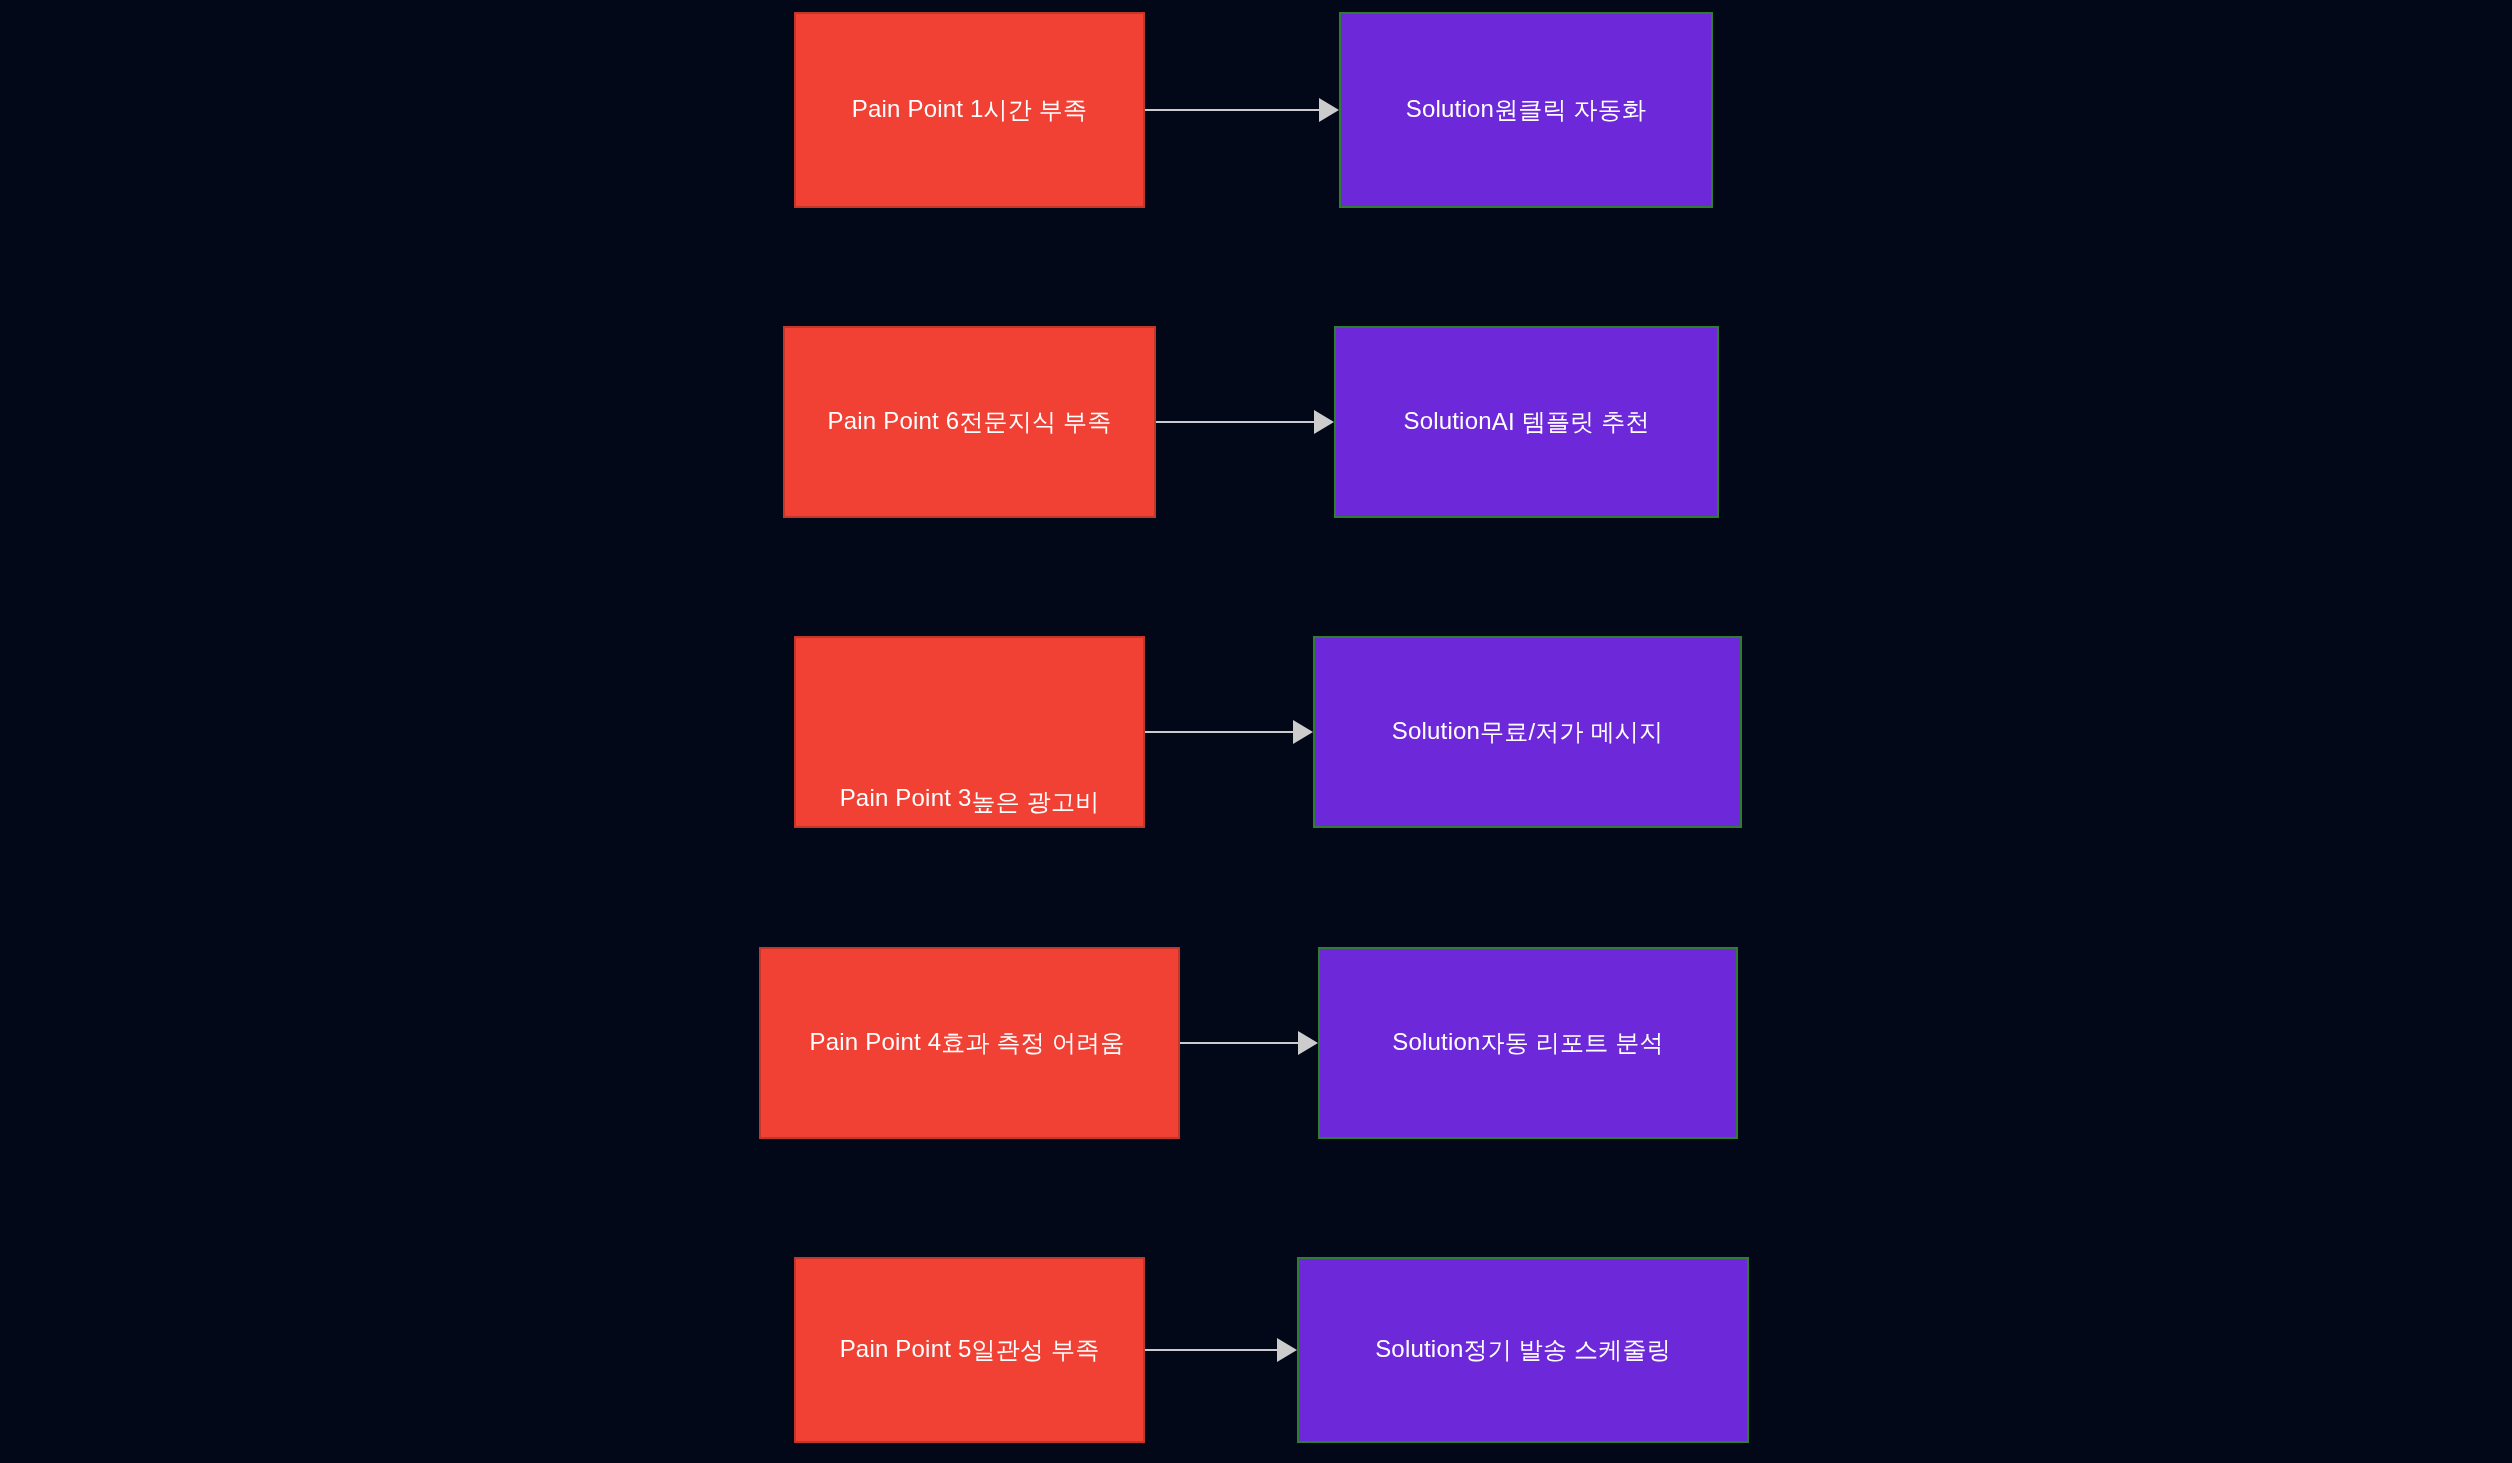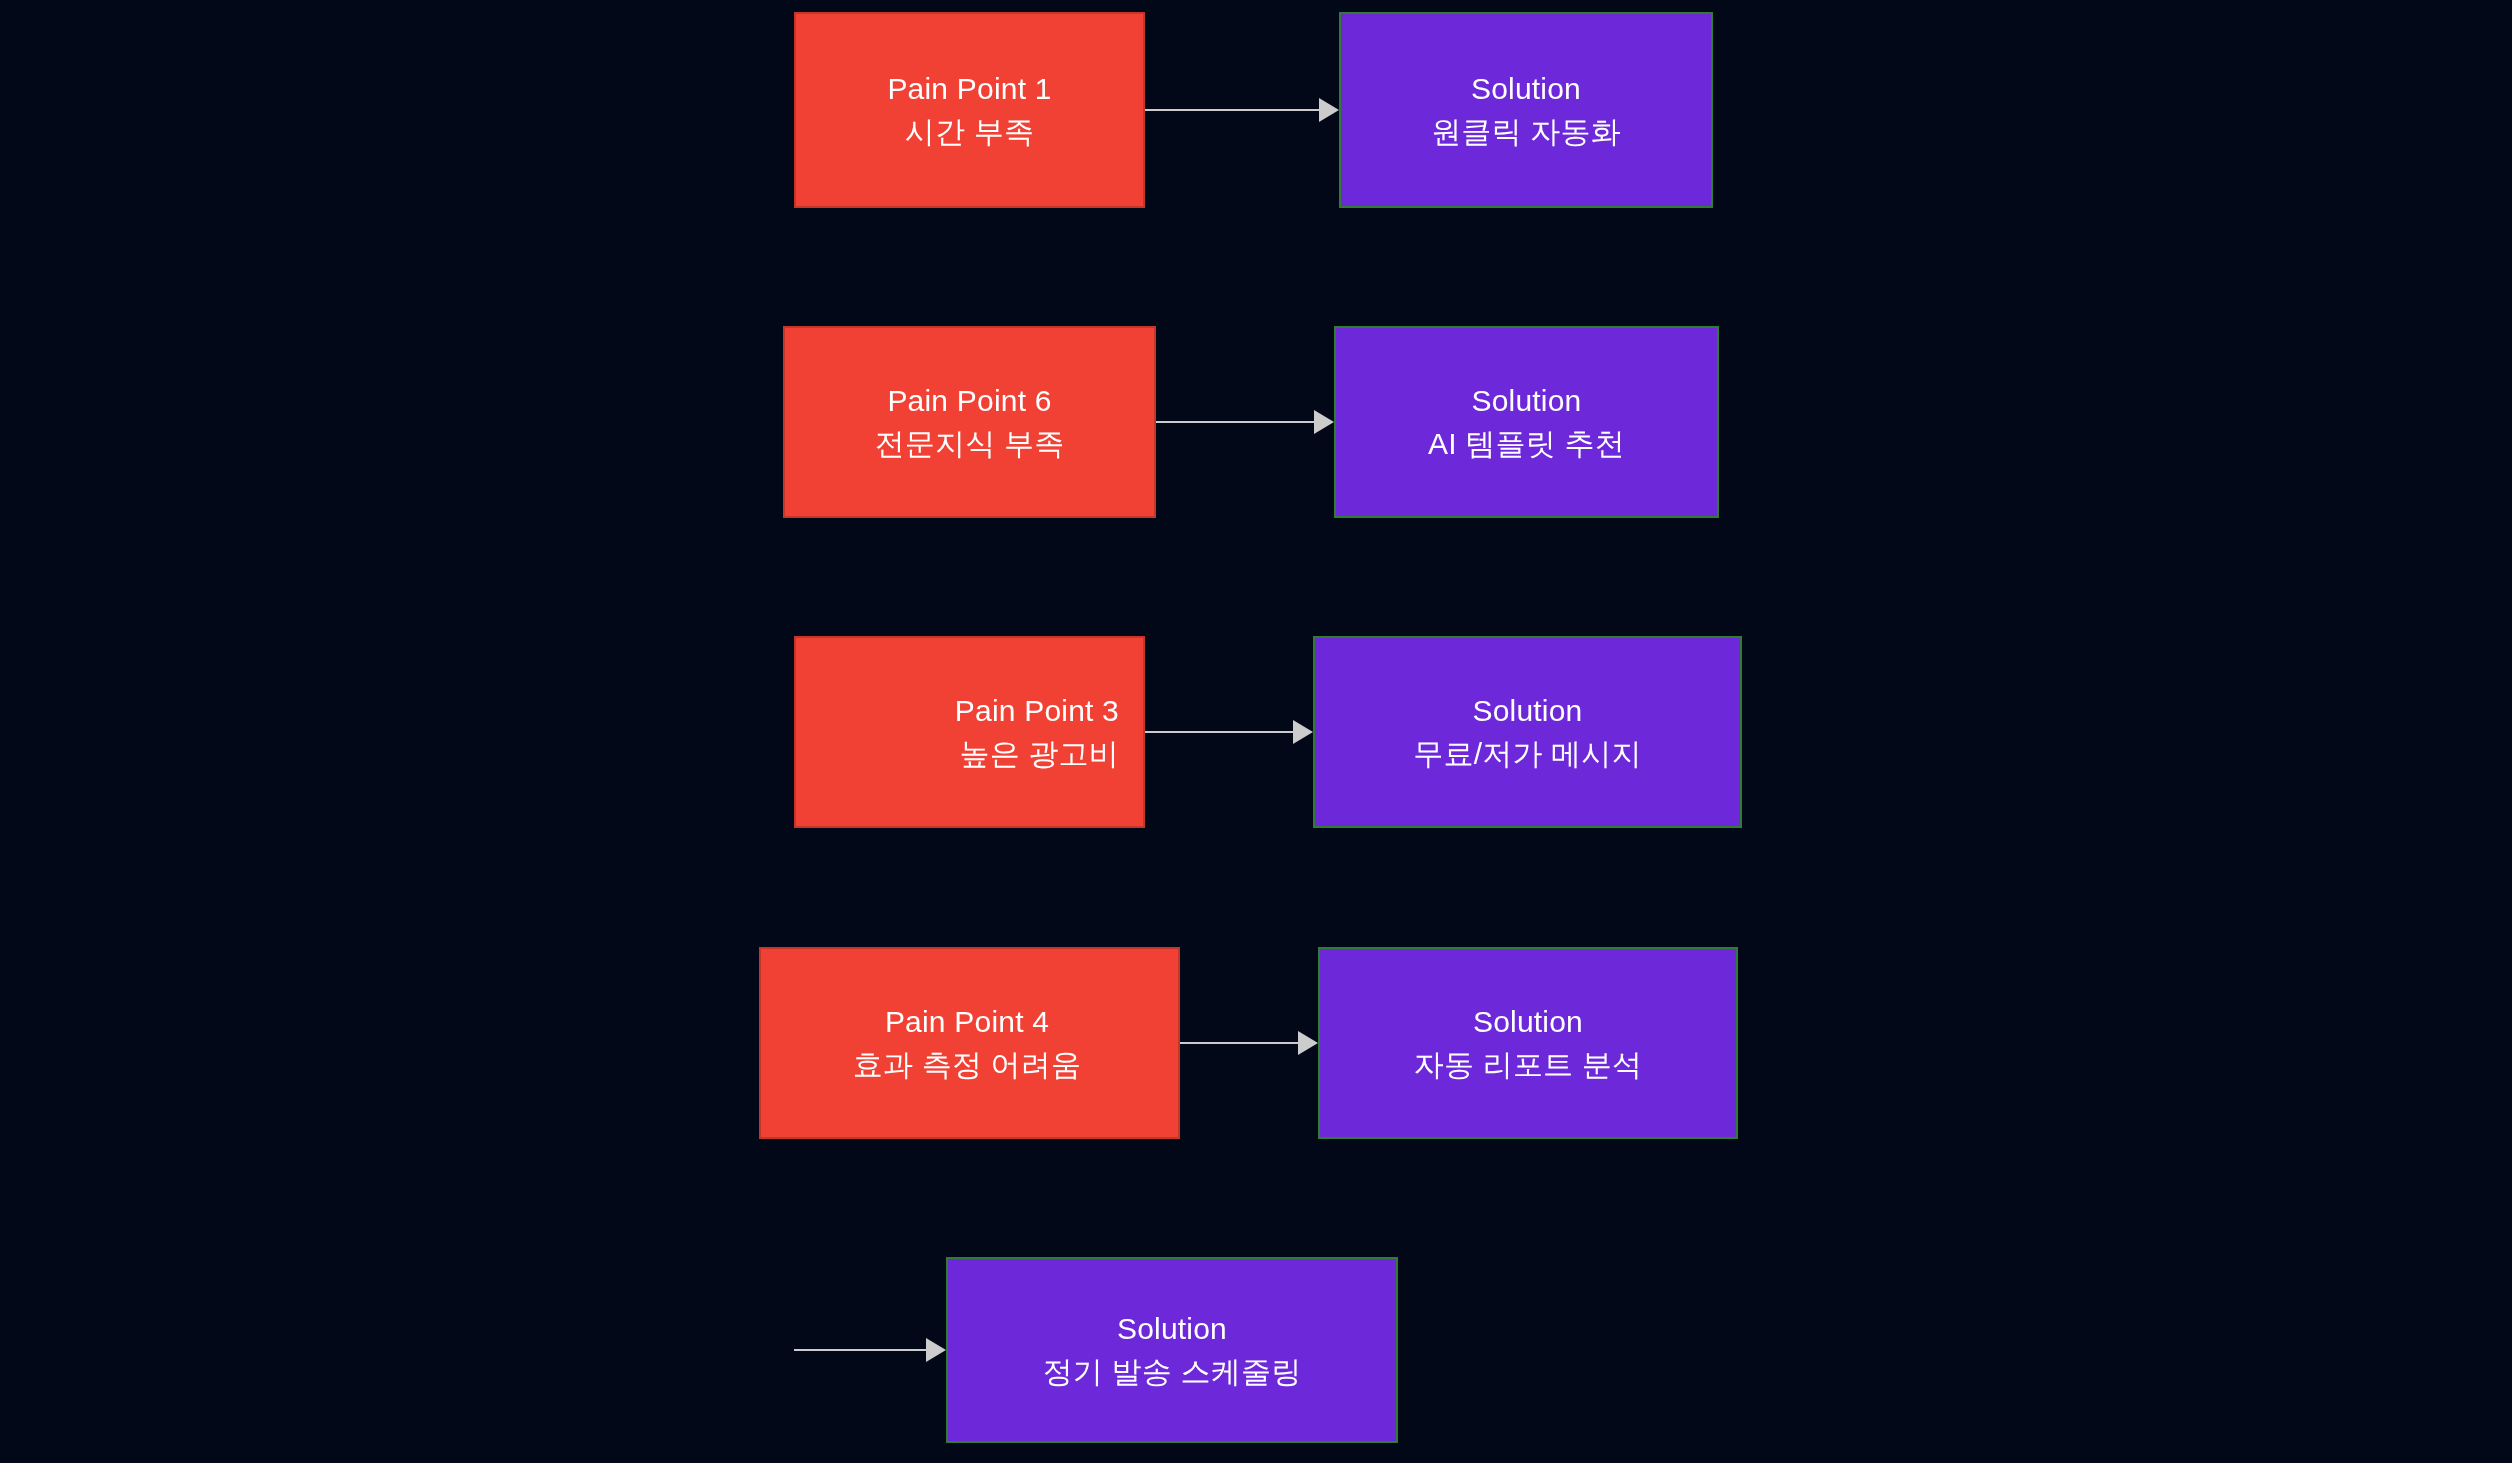--- a/index.html
+++ b/index.html
@@ -28,27 +28,27 @@
     width: 2512px;
     display: flex;
     flex-direction: row;
     align-items: center;
     justify-content: flex-start;
   }
 
   .node {
     box-sizing: border-box;
     display: flex;
-    flex-direction: column;
+    flex-direction: row;
     align-items: center;
     justify-content: center;
     color: #ffffff;
     text-align: center;
     line-height: 1.30;
-    font-size: 30px;
+    font-size: 24px;
     font-weight: 400;
     letter-spacing: 0.2px;
     padding: 9.2px 24px;
     white-space: nowrap;
   }
 
   .node-pain {
     background: #F04134;
     border: 2.8px solid #C4352A;
   }
@@ -147,20 +147,24 @@
       <div class="edge-line"></div>
       <div class="edge-head"></div>
     </div>
     <div class="node node-solution" style="width:420px; height:192px;">
       <span class="node-line node-line-title">Solution</span>
       <span class="node-line">자동 리포트 분석</span>
     </div>
   </div>
 
   <div class="flow-row" style="top:1257px; height:186px; padding-left:794px;">
+    <div class="node node-pain" style="width:351px; height:186px;">
+      <span class="node-line node-line-title">Pain Point 5</span>
+      <span class="node-line">일관성 부족</span>
+    </div>
     <div class="edge" style="width:152px;">
       <div class="edge-line"></div>
       <div class="edge-head"></div>
     </div>
     <div class="node node-solution" style="width:452px; height:186px;">
       <span class="node-line node-line-title">Solution</span>
       <span class="node-line">정기 발송 스케줄링</span>
     </div>
   </div>
 

